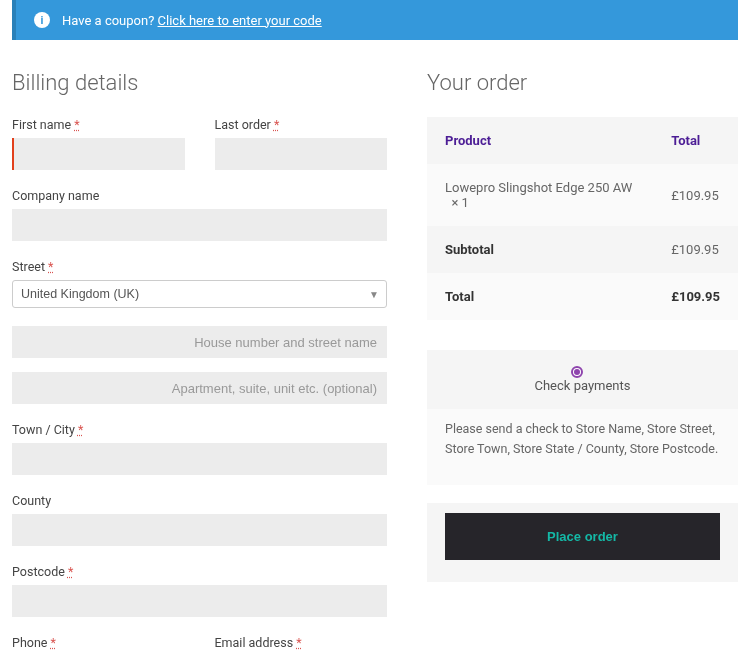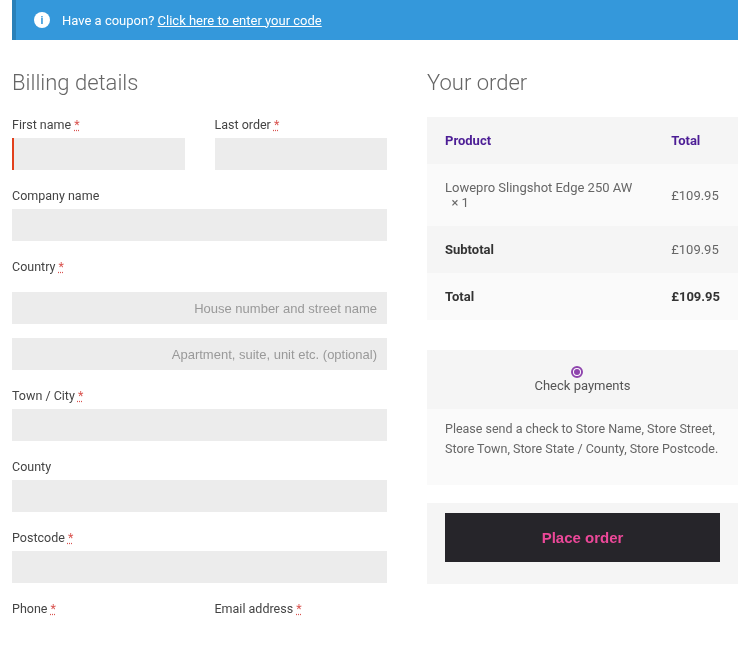--- a/index.html
+++ b/index.html
@@ -27,21 +27,21 @@
 .order-table thead th { color: #4c1d95; font-weight: 700; }
 .order-table tbody td { color: #666; font-weight: 400; }
 .order-table tbody tr:nth-child(odd) { background: #fafafa; }
 .order-table .prod-qty { color: #666; }
 .order-table .strong { color: #333; font-weight: 700; }
 .payment-box { background: #f5f5f5; margin-top: 30px; padding: 0; }
 .payment-method { padding: 16px 18px; display: flex; align-items: center; color: #555; font-size: 13px; flex-direction: column; }
 .radio-dot { width: 12px; height: 12px; border-radius: 50%; border: 2px solid #8e44ad; background: #fff; margin-right: 12px; position: relative; display: inline-block; }
 .radio-dot.checked::after { content: ""; position: absolute; width: 6px; height: 6px; background: #8e44ad; border-radius: 50%; left: 1px; top: 1px; }
 .payment-desc { padding: 10px 18px 26px 18px; background: #fafafa; color: #666; font-size: 12.5px; line-height: 1.6; }
-.place-order { display: block; width: calc(100% - 36px); margin: 0 18px 18px 18px; background: #26252a; color: #ec4899; border: none; padding: 16px; font-size: 15px; font-weight: 600; cursor: pointer; }
+.place-order { display: block; width: calc(100% - 36px); margin: 0 18px 18px 18px; background: #26252a; color: #14b8a6; border: none; padding: 16px; font-size: 13px; font-weight: 600; cursor: pointer; }
 .place-order-wrap { background: #f5f5f5; padding: 10px 0 4px 0; margin-top: 18px; }
 </style>
 </head>
 <body>
 
 <div class="coupon-banner">
   <span class="icon">i</span>
   <span>Have a coupon?</span>
   <span>&nbsp;</span>
   <a href="#">Click here to enter your code</a>
@@ -61,21 +61,27 @@
         <input type="text" style="">
       </div>
     </div>
 
     <div class="form-row">
       <label>Company name</label>
       <input type="text" style="">
     </div>
 
     <div class="form-row">
-      <label><span>Country</span> <span class="req">*</span></label>
+      <label><span>Street</span> <span class="req">*</span></label>
+      <div class="select-wrap">
+        <select>
+          <option>United Kingdom (UK)</option>
+        </select>
+        <span class="select-caret">▼</span>
+      </div>
     </div>
 
     <div class="form-row">
       <input type="text" placeholder="House number and street name" style="">
       <div style="height:14px"></div>
       <input type="text" placeholder="Apartment, suite, unit etc. (optional)" style="">
     </div>
 
     <div class="form-row">
       <label><span>Town / City</span> <span class="req">*</span></label>

